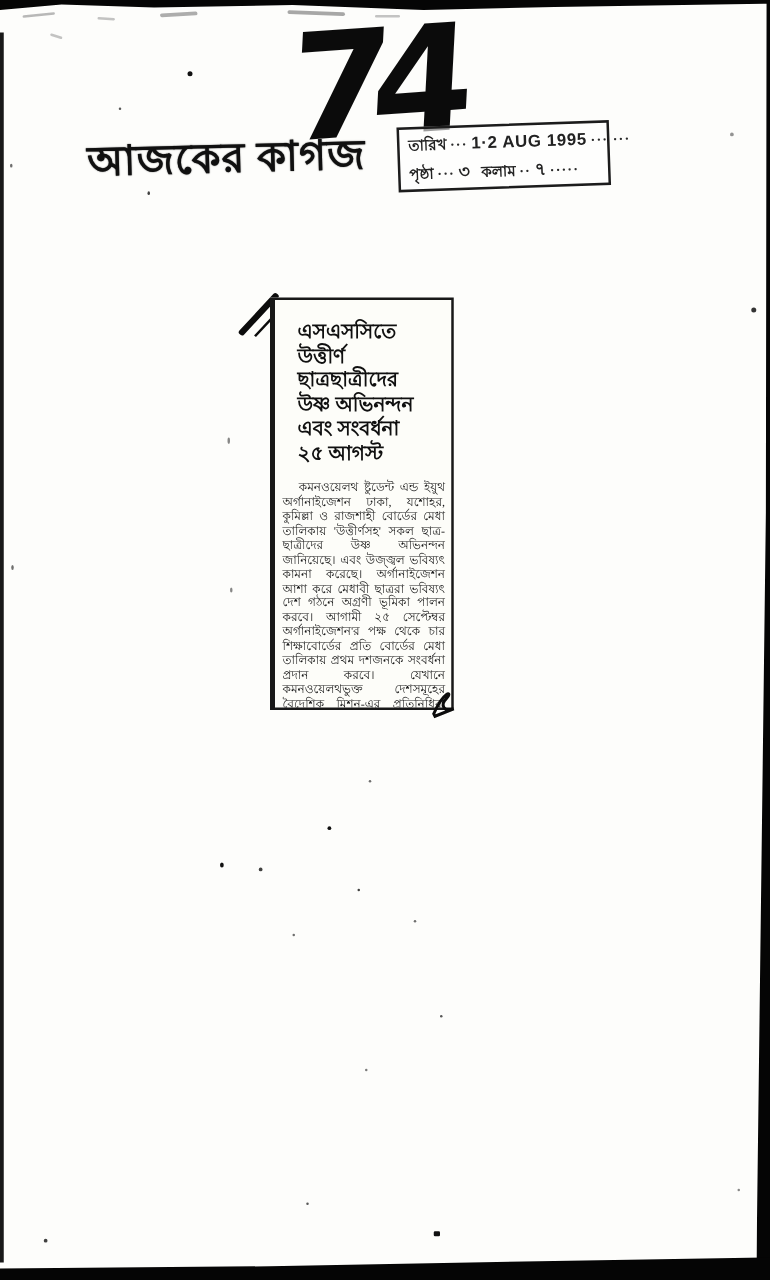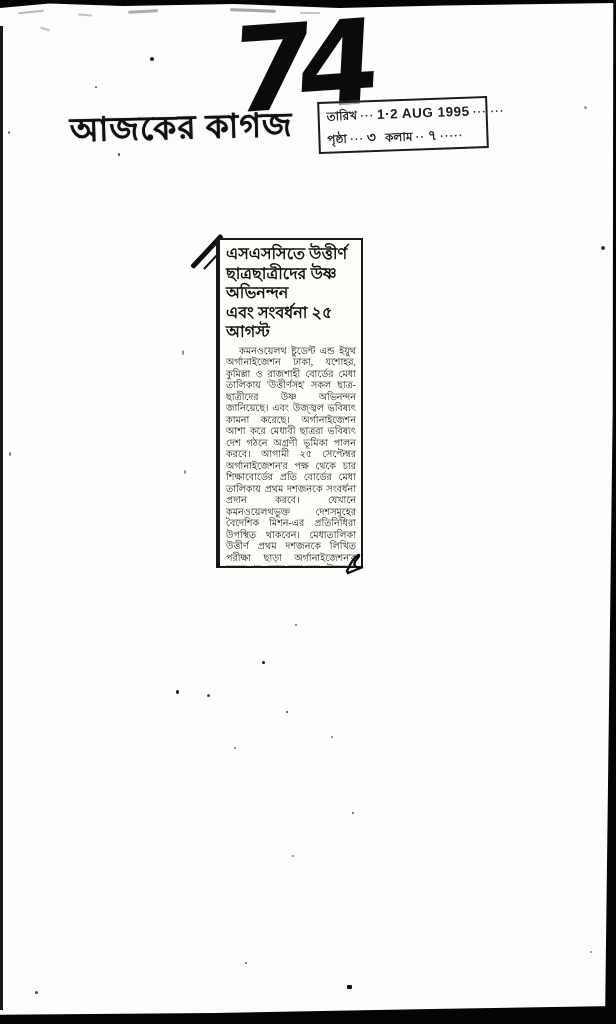--- a/index.html
+++ b/index.html
@@ -55,21 +55,21 @@
   .stamp-num{font-size:14px;}
 
   
   .clipping{
     left:216px;top:238px;width:147px;height:330px;
     box-sizing:border-box;background:#fdfdf9;
     border:2px solid #181818;border-left-width:4px;
     padding:4px 5px 4px 6px;overflow:hidden;
   }
   .headline{
-    margin:0;font-size:16px;line-height:1.22;font-weight:bold;
+    margin:12px;font-size:16px;line-height:1.22;font-weight:bold;
     white-space:pre-line;color:#101010;
   }
   .bodytext{
     margin:3px 0 0 0;font-size:9.6px;line-height:1.2;
     text-align:justify;text-indent:13px;color:#1b1b1b;
   }
 
   
   .slash1{left:192px;top:265px;width:44px;height:5px;background:#0c0c0c;
     transform:rotate(-47deg);transform-origin:left center;border-radius:2px;}

